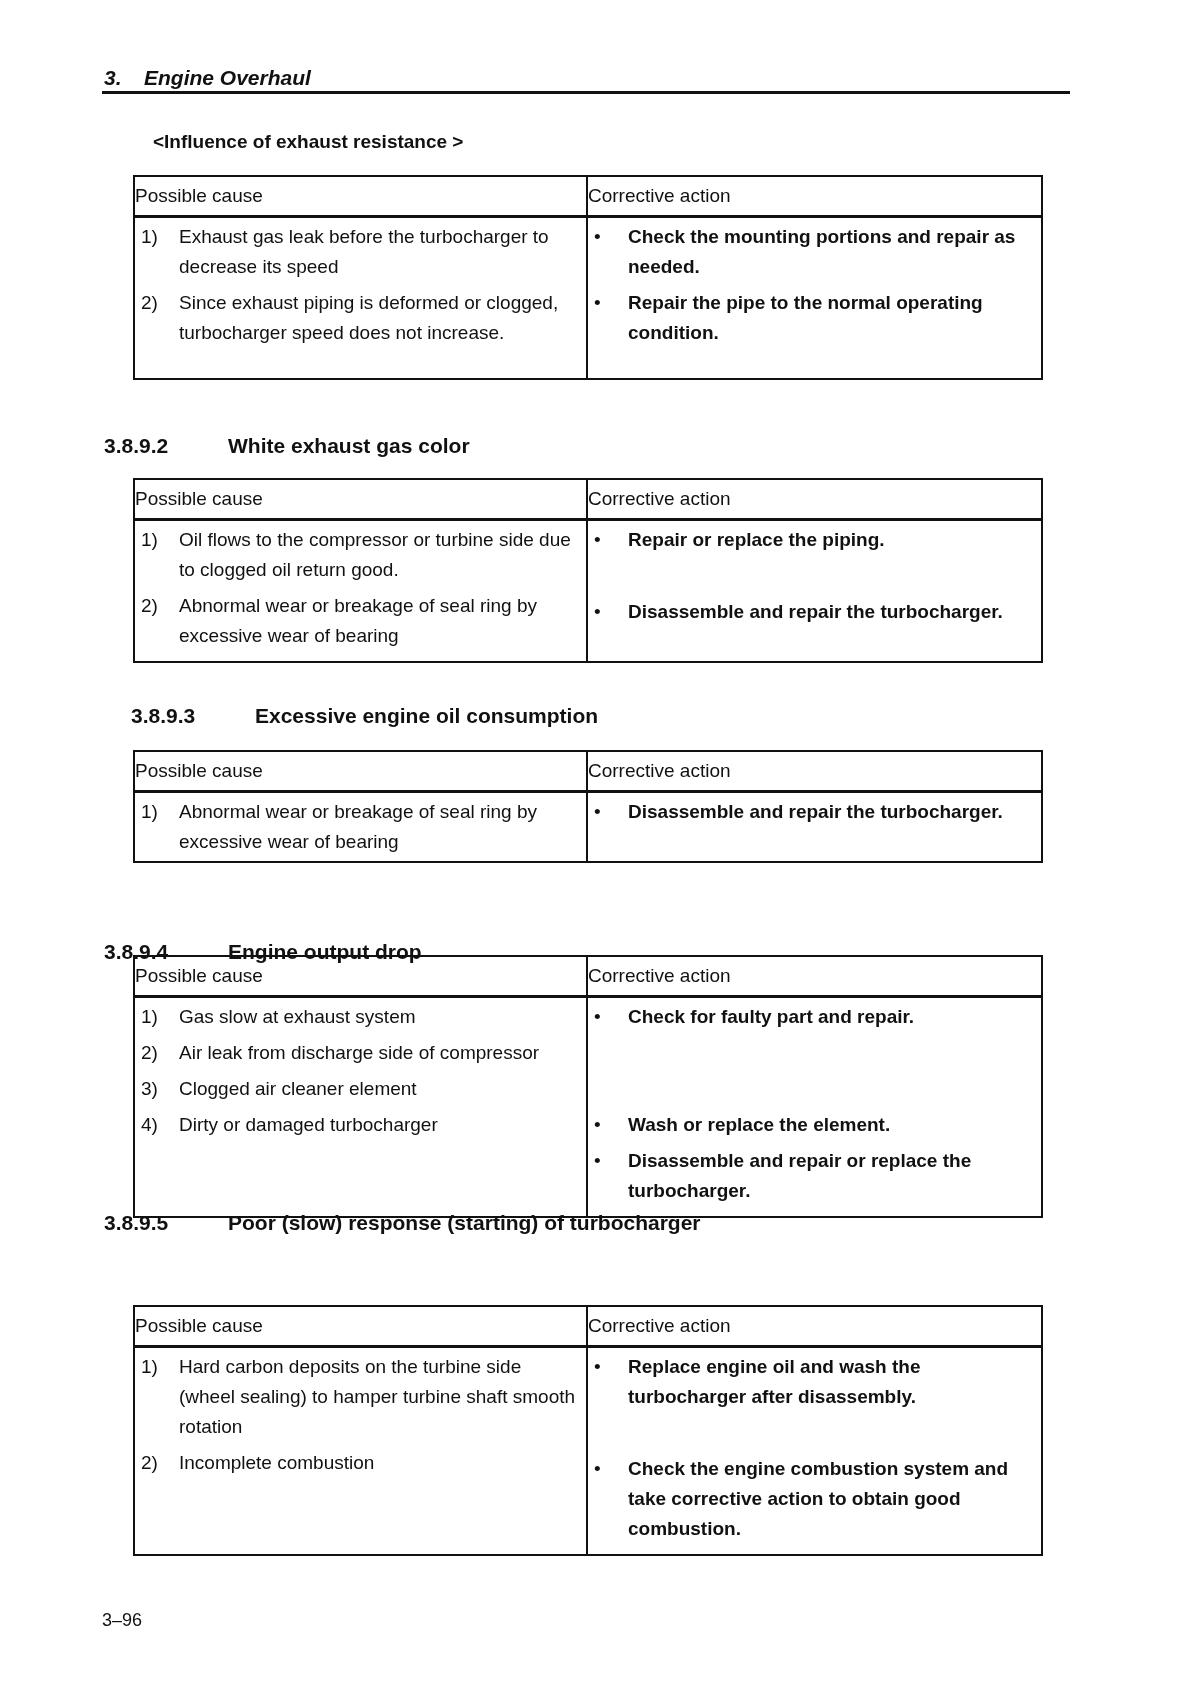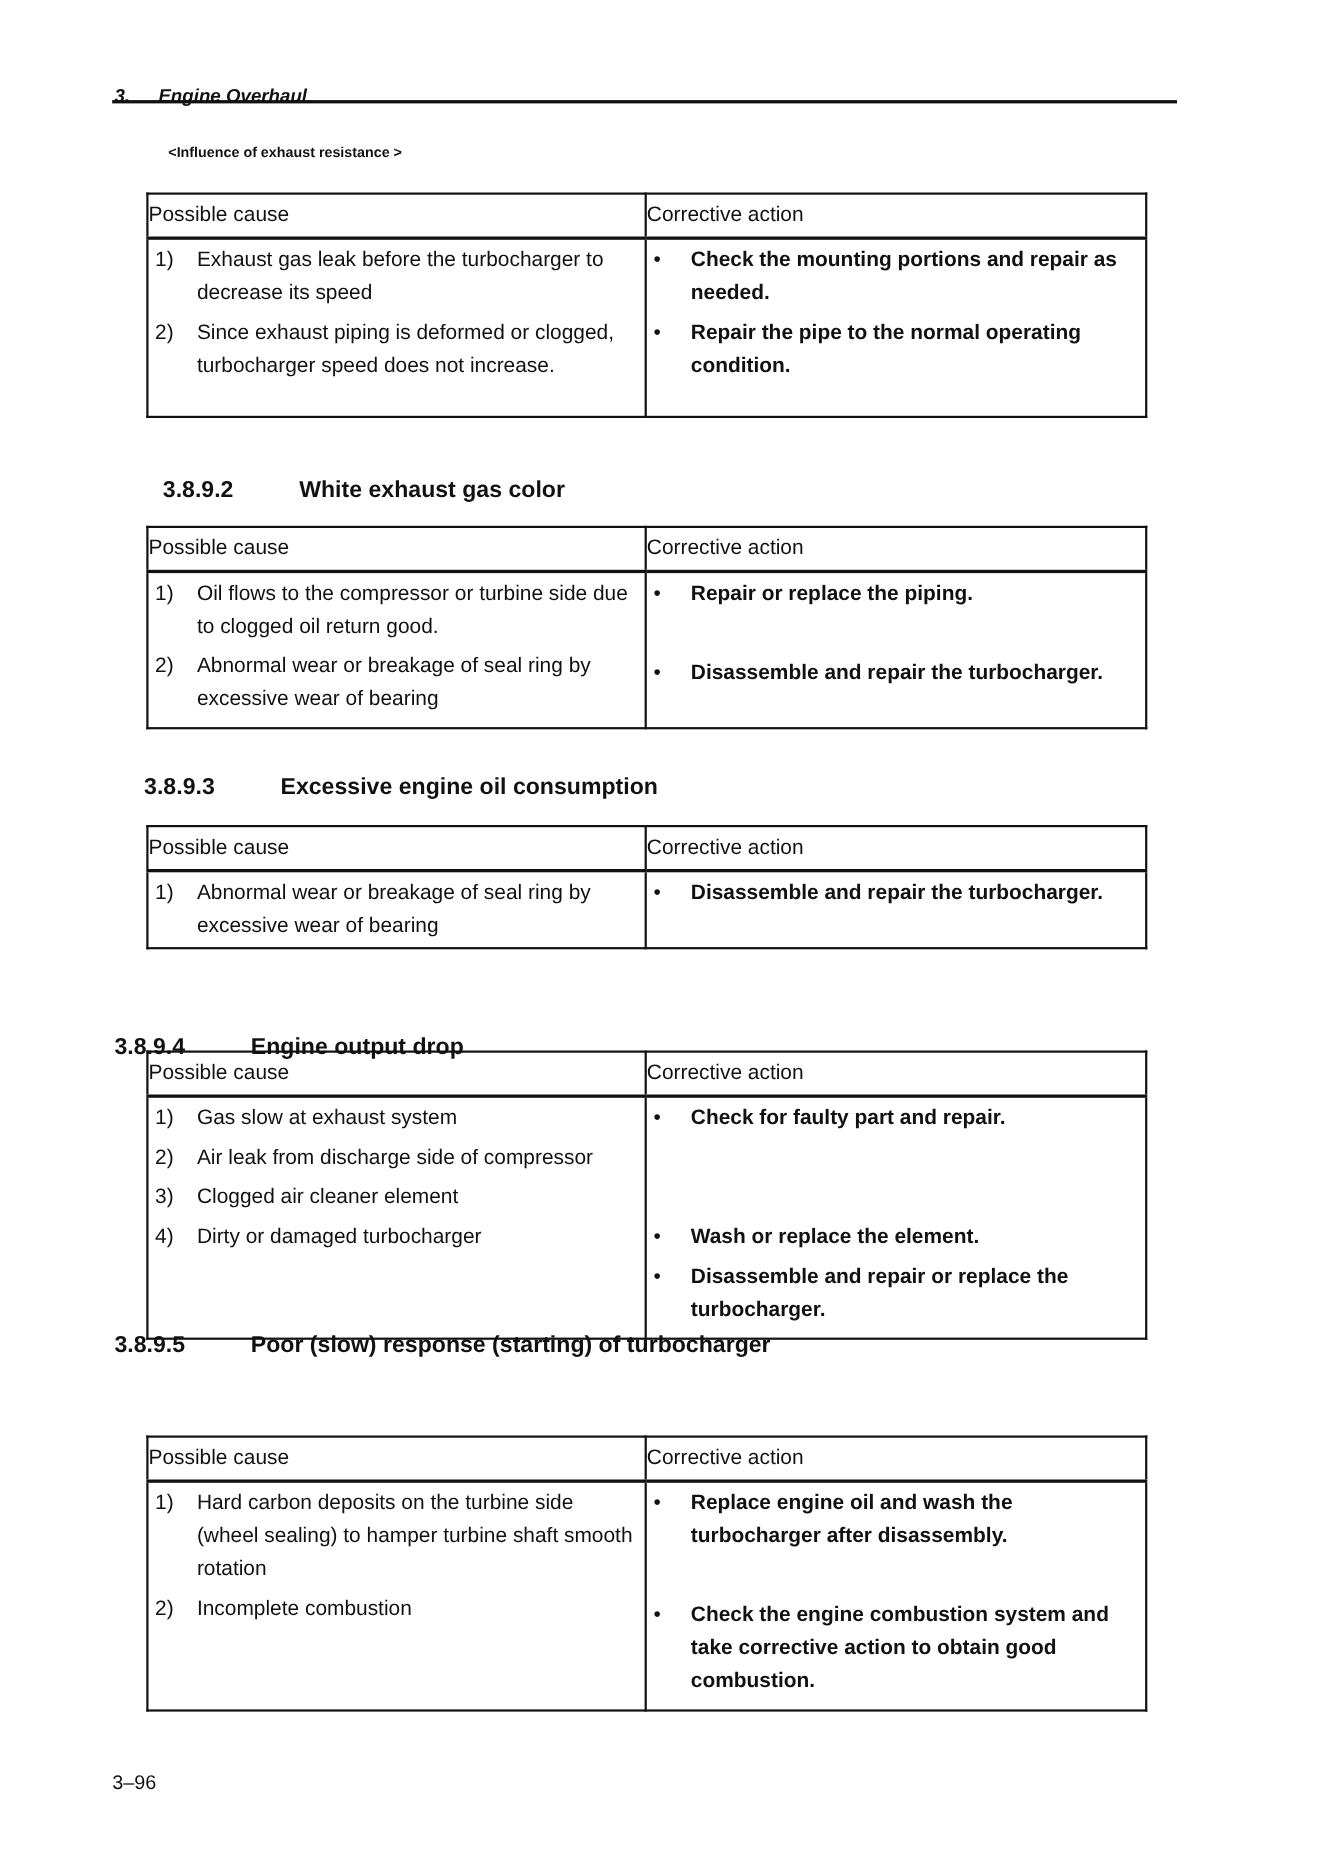--- a/index.html
+++ b/index.html
@@ -2,29 +2,29 @@
 <html><head>
 <meta charset="utf-8">
 <style>
   html, body { margin: 0; padding: 0; background: #ffffff; }
   body {
     width: 1198px; height: 1682px; position: relative; overflow: hidden;
     font-family: "Liberation Sans", sans-serif; color: #111;
   }
   .running-head {
     position: absolute; left: 104px; top: 66px;
-    font-size: 17px; font-weight: bold; font-style: italic; margin-top: 12px;
+    font-size: 21px; font-weight: bold; font-style: italic;
   }
   .running-head .num { display: inline-block; width: 40px; }
   .head-rule {
     position: absolute; left: 102px; top: 91px; width: 968px; height: 3px; background: #111;
   }
   .subcaption {
     position: absolute; left: 153px; top: 131px;
-    font-size: 13px; font-weight: bold;
+    font-size: 19px; font-weight: bold;
   }
   .section-title {
     position: absolute; left: 104px;
     font-size: 21px; font-weight: bold;
   }
   .section-title .sec-num { display: inline-block; width: 124px; }
   table.tt {
     position: absolute; left: 133px; width: 908px;
     border-collapse: collapse; table-layout: fixed;
     font-size: 19px; line-height: 30px;
@@ -83,21 +83,21 @@
           </div>
       <div class="act">
             <span class="b">•</span>
             <span class="t">Repair the pipe to the normal operating condition.</span>
           </div>
     </td>
   </tr>
 </tbody>
   </table>
 
-<div class="section-title" style="top:434px;margin-left:44px;">
+<div class="section-title" style="top:434px;">
   <span class="sec-num">3.8.9.2</span><span>White exhaust gas color</span>
 </div>
 <table class="tt" style="top:478px;">
   <colgroup>
       <col class="c1">
       <col class="c2">
     </colgroup>
   <tbody>
       <tr>
     <th>Possible cause</th>

